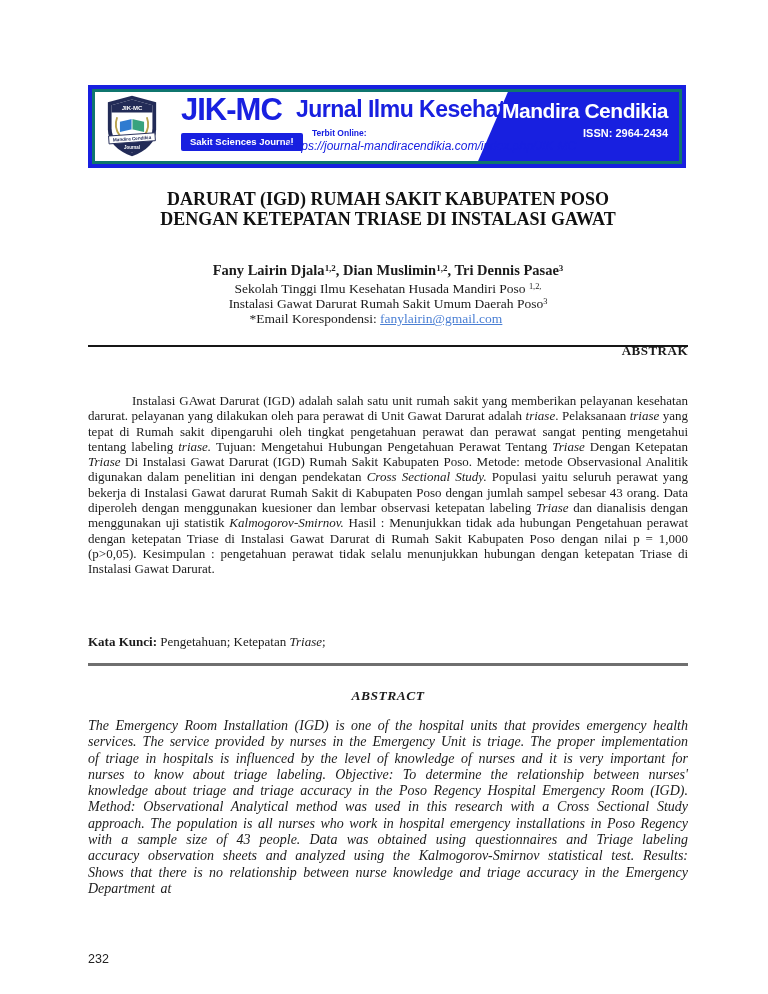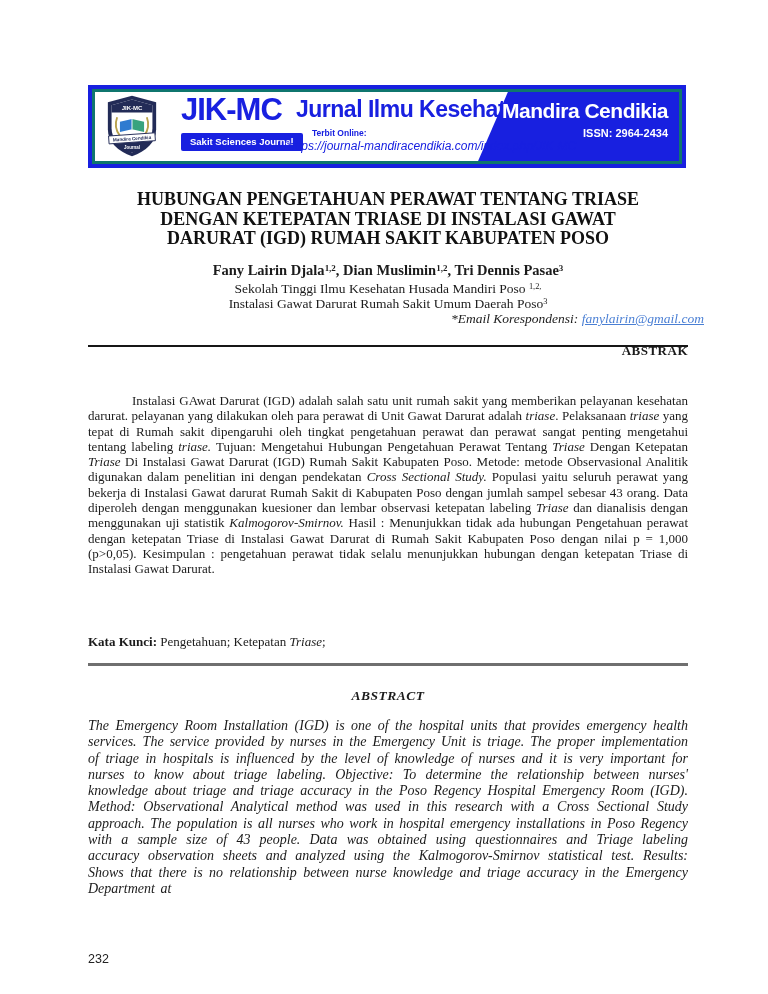--- a/index.html
+++ b/index.html
@@ -27,21 +27,21 @@
                color:#fff; letter-spacing:-0.5px; }
   .issn { position:absolute; right:11px; top:35px; font-size:11px; font-weight:bold; color:#fff; }
 
   
   .title { position:absolute; left:88px; top:190px; width:600px; text-align:center;
            font-size:18px; font-weight:bold; line-height:19.7px; color:#111; }
   .authors { position:absolute; left:88px; top:262px; width:600px; text-align:center;
              font-size:14.5px; font-weight:bold; }
   .affil1 { position:absolute; left:88px; top:281px; width:600px; text-align:center; font-size:13.5px; }
   .affil2 { position:absolute; left:88px; top:296px; width:600px; text-align:center; font-size:13.5px; }
-  .email-line { position:absolute; left:104px; top:311px; width:600px; text-align:right; font-size:13.5px;font-style:italic; }
+  .email-line { position:absolute; left:76px; top:311px; width:600px; text-align:center; font-size:13.5px; }
   .email-line a { color:#4a7fd4; text-decoration:underline; cursor:pointer; }
 
   .hr-thin { position:absolute; left:88px; top:345px; width:600px; height:2px; background:#161616; }
   .hr-thick { position:absolute; left:88px; top:663px; width:600px; height:3px; background:#6f6f6f; }
 
   
   .abstrak-h { position:absolute; left:88px; top:343px; width:600px; text-align:right;
                font-size:13px; font-weight:bold; letter-spacing:0.5px; }
   .abstrak-body { position:absolute; left:88px; top:393px; width:600px; font-size:13px;
                   line-height:15.3px; text-align:justify; text-indent:44px; }
@@ -90,23 +90,22 @@
       <div class="tagline">Sakit Sciences Journal</div>
       <div class="jname">Jurnal Ilmu Kesehatan</div>
       <div class="online-label">Terbit Online:</div>
       <div class="online-url">https://journal-mandiracendikia.com/index.php/JIK-MC</div>
       <div class="publisher">Mandira Cendikia</div>
       <div class="issn">ISSN: 2964-2434</div>
     </div>
   </div>
 
   <div class="title">
-    <div>HUBUNGAN PENGETAHUAN PERAWAT TENTANG TRIASE</div>
+    <div>DARURAT (IGD) RUMAH SAKIT KABUPATEN POSO</div>
     <div>DENGAN KETEPATAN TRIASE DI INSTALASI GAWAT</div>
-    <div>DARURAT (IGD) RUMAH SAKIT KABUPATEN POSO</div>
   </div>
 
   <div class="authors"><span>Fany Lairin Djala</span><span class="sup">1,2</span><span>, Dian Muslimin</span><span class="sup">1,2</span><span>, Tri Dennis Pasae</span><span class="sup">3</span></div>
   <div class="affil1"><span>Sekolah Tinggi Ilmu Kesehatan Husada Mandiri Poso </span><span class="sup">1,2,</span></div>
   <div class="affil2"><span>Instalasi Gawat Darurat Rumah Sakit Umum Daerah Poso</span><span class="sup">3</span></div>
 
   <div class="email-line"><span>*Email Korespondensi: </span><a>fanylairin@gmail.com</a></div>
 
   <div class="hr-thin"></div>
 

